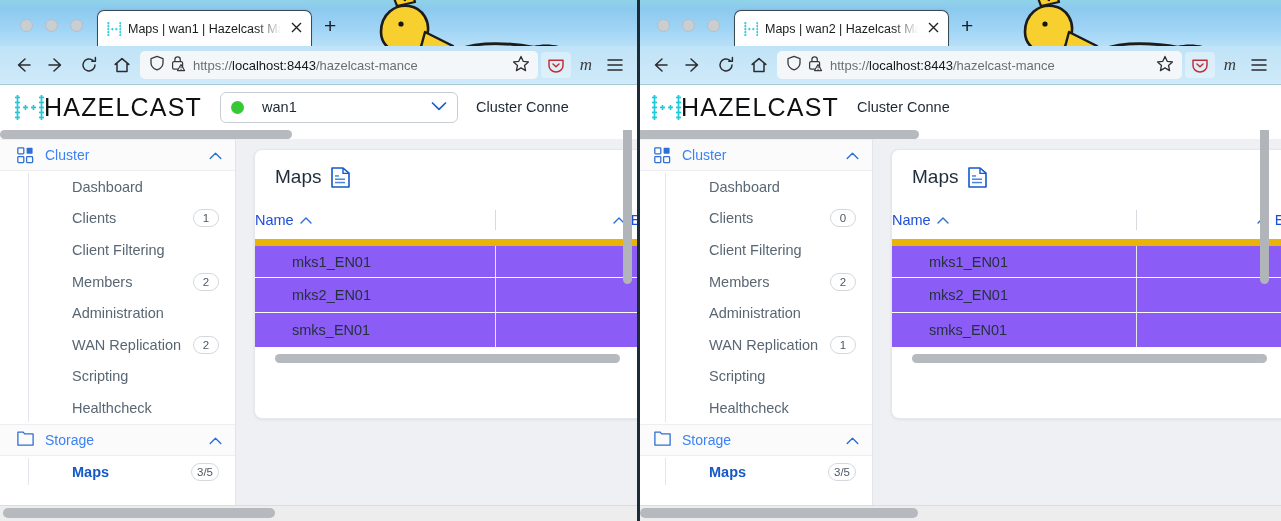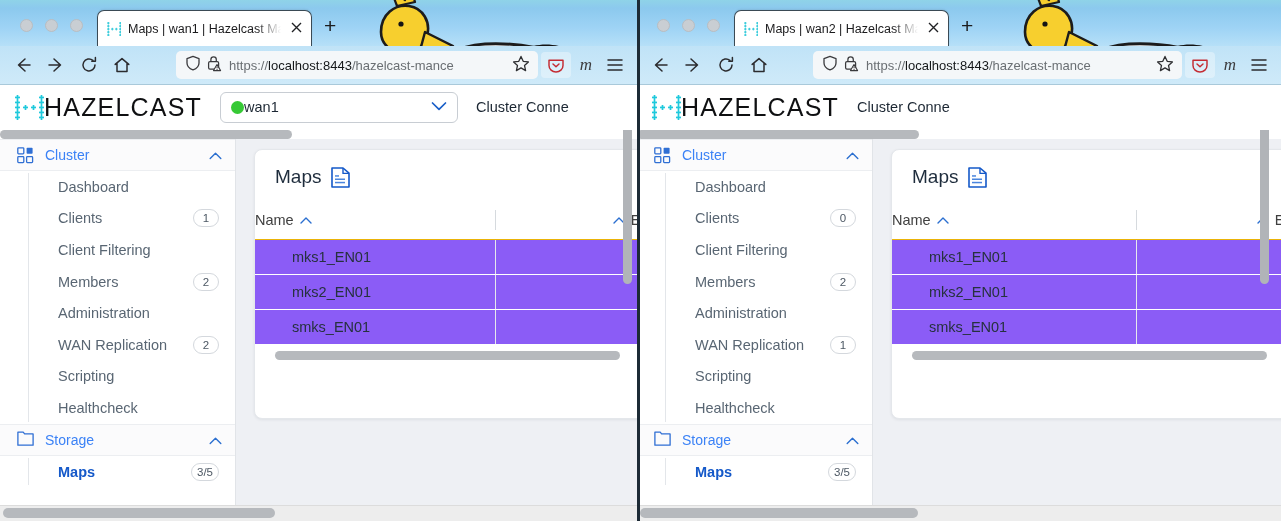--- a/index.html
+++ b/index.html
@@ -70,21 +70,21 @@
     padding: 0 8px;
     border-bottom: 1px solid #a9c9da;
   }
   .nav-btn {
     width: 30px; height: 30px; display: flex; align-items: center; justify-content: center;
     color: #2b2b2e; flex: 0 0 30px;
   }
   .urlbox {
     flex: 1 1 auto; height: 28px; background: #f4f7f9; border-radius: 5px;
     display: flex; align-items: center; gap: 6px; padding: 0 6px 0 9px;
-    min-width: 0; position: relative; z-index: 2; margin-left: 36px;
+    min-width: 0; position: relative; z-index: 2;
   }
   .url-text {
     font-size: 13px; color: #4b4f52; white-space: nowrap; overflow: hidden; flex: 1 1 auto;
     -webkit-mask-image: linear-gradient(90deg,#000 88%, transparent 100%);
     mask-image: linear-gradient(90deg,#000 88%, transparent 100%);
   }
   .url-text b { color: #15181a; font-weight: 400; }
   .star-btn { flex: 0 0 20px; }
   .ext-btn { width: 30px; height: 26px; display: flex; align-items: center; justify-content: center; flex: 0 0 30px; position: relative; z-index:2;}
   .pocket-box { background: rgba(255,255,255,.35); border-radius: 4px; }
@@ -99,21 +99,21 @@
     padding-left: 14px; gap: 18px; border-bottom: 1px solid #fff; position: relative; z-index: 3;
   }
   .hz-logo-wrap { display: flex; align-items: center; }
   .hz-mark { width: 30px; height: 27px; }
   .hz-word {
     font-size: 25px; letter-spacing: 1.2px; color: #0f1012; font-weight: 400;
     font-family: "Liberation Sans", sans-serif;
   }
   .cluster-select {
     width: 238px; height: 31px; border: 1px solid #c8cdd3; border-radius: 6px;
-    display: flex; align-items: center; padding: 0 10px; gap: 0; background: #fff;
+    display: flex; align-items: center; padding: 0 10px; gap: 18px; background: #fff;
   }
   .green-dot { width: 13px; height: 13px; border-radius: 50%; background: #36c935; flex: 0 0 13px; }
   .cluster-name { font-size: 14.5px; color: #1c2733; flex: 1 1 auto; }
   .chev-down { color: #1a5fc8; flex: 0 0 14px; }
   .cluster-conn-label {
     font-size: 14.5px; color: #1c2733; white-space: nowrap; overflow: hidden;
     flex: 1 1 auto;
   }
 
   .header-scrollbar { position: absolute; left: 0; top: 45px; height: 9px; width: 100%; }
@@ -132,21 +132,21 @@
     border-top: 1px solid #eceef1;
   }
   .grp-icon { width: 17px; height: 17px; flex: 0 0 17px; }
   .grp-label { font-size: 14px; color: #3b82f6; flex: 1 1 auto; }
   .grp-chev { color: #2b6fd0; flex: 0 0 13px; }
   .nav-list { position: relative; padding-left: 28px; }
   .nav-list::before {
     content: ""; position: absolute; left: 28px; top: 2px; bottom: 2px; width: 1px; background: #e3e6ea;
   }
   .nav-item {
-    height: 31.6px; display: flex; align-items: center; padding: 0 16px 0 30px;
+    height: 31.6px; display: flex; align-items: center; padding: 0 16px 0 44px;
     font-size: 14.5px; color: #596673; justify-content: space-between;
   }
   .nav-item.active > .nav-item-label { color: #1559c9; font-weight: 700; }
   .nav-item-label { white-space: nowrap; }
   .badge {
     min-width: 26px; height: 18px; padding: 0 5px; border-radius: 9px;
     border: 1px solid #d4d8dd; color: #4d5864; font-size: 11.5px;
     display: flex; align-items: center; justify-content: center; background: #fff;
   }
 
@@ -157,22 +157,22 @@
     background: #fff; border: 1px solid #e4e7eb; border-radius: 8px;
     box-shadow: 0 1px 3px rgba(20,30,45,.07);
     padding: 16px 0 0 0;
   }
   .card-title-row { display: flex; align-items: center; gap: 10px; padding: 0 20px; margin-bottom: 18px; }
   .card-title { font-size: 19px; color: #1e2c3c; font-weight: 400; }
   .doc-icon { width: 19px; height: 21px; }
 
   table.maps { width: 100%; border-collapse: collapse; table-layout: fixed; }
   table.maps th {
-    font-size: 14.5px; color: #404040; font-weight: 400; padding: 6px 0 11px 0;
-    border-bottom: 1px solid #eab308; position: relative;
+    font-size: 14.5px; color: #1d4ed8; font-weight: 400; padding: 6px 0 11px 0;
+    border-bottom: 7px solid #eab308; position: relative;
   }
   th.col-name { text-align: left; padding-left: 37px; width: 57%; }
   th.col-entries { text-align: right; padding-right: 16px; }
   th .sort-caret { color: #2b6fd0; font-size: 12px; margin: 0 6px; }
   th.col-entries .divider-l, th.col-entries .divider-r {
     position: absolute; top: 4px; height: 20px; width: 1px; background: #d6dade;
   }
   th.col-entries .divider-l { left: 0px; }
   table.maps td {
     font-size: 14.5px; color: #26313e; height: 35px; background: #8b5cf6;

